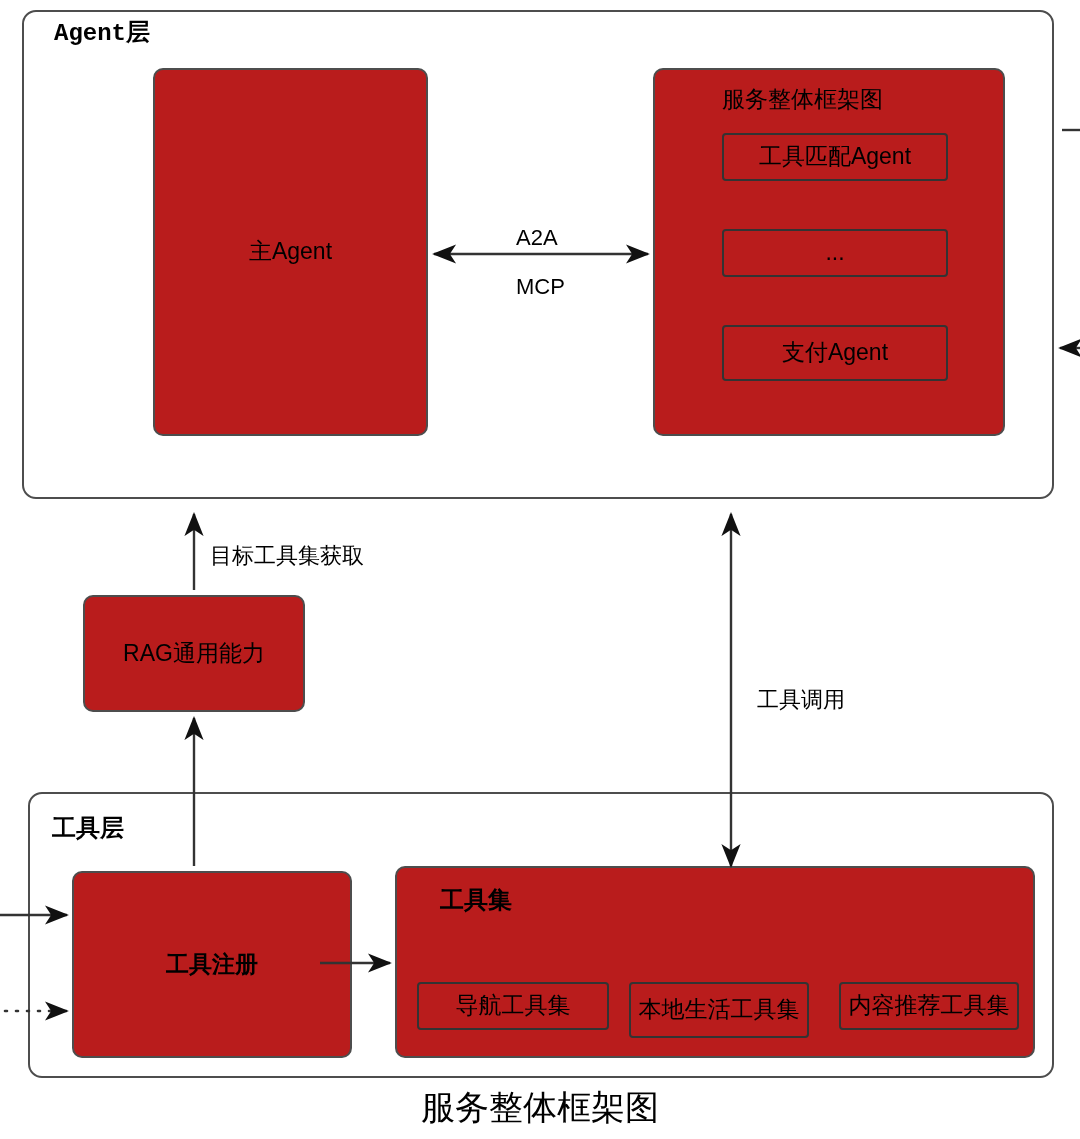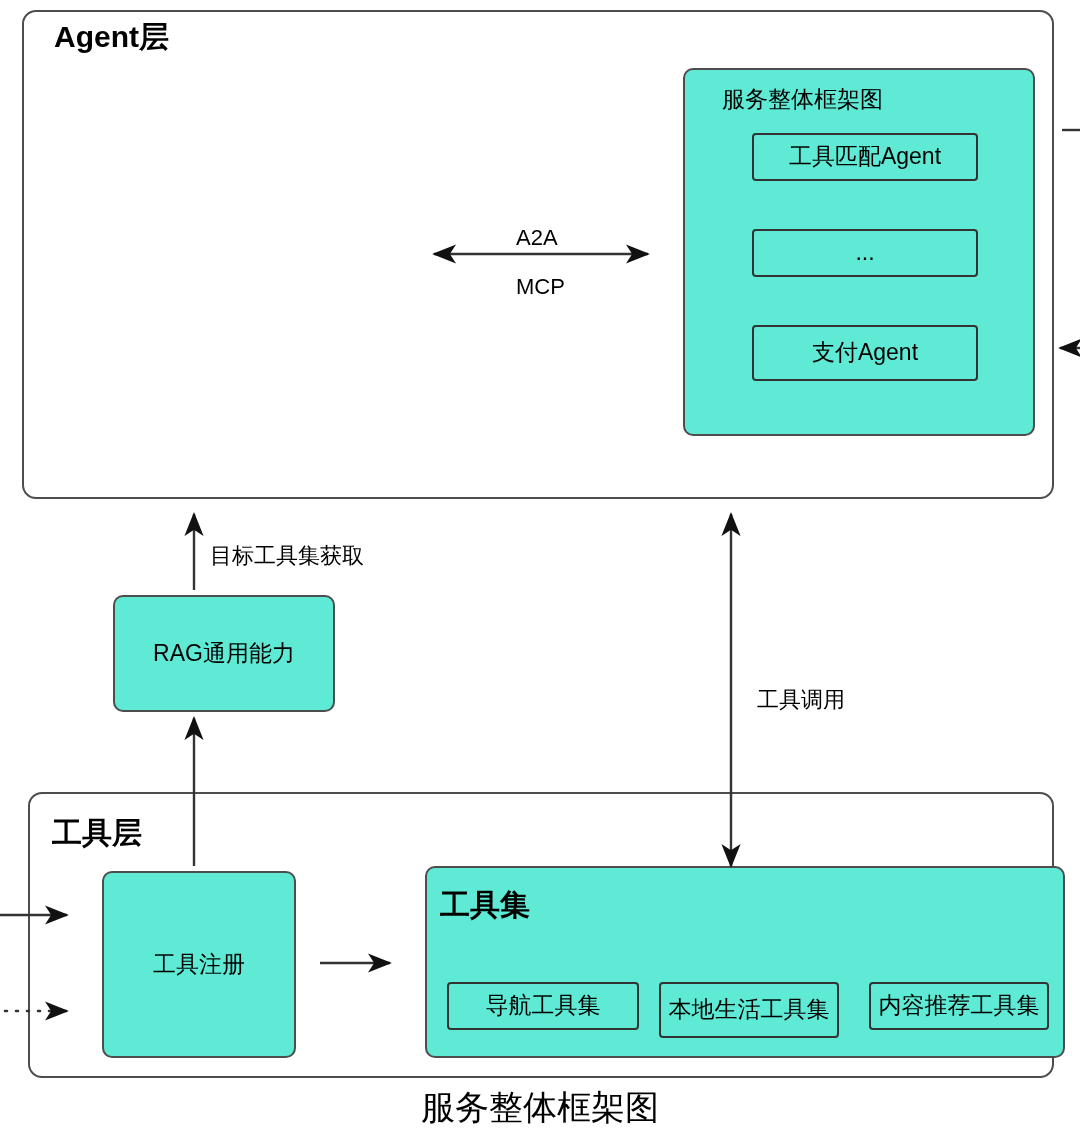--- a/index.html
+++ b/index.html
@@ -24,38 +24,38 @@
     box-sizing: border-box;
     border: 2px solid #4d4d4d;
     border-radius: 14px;
     background: #ffffff;
   }
   .node {
     position: absolute;
     box-sizing: border-box;
     border: 2px solid #4d4d4d;
     border-radius: 10px;
-    background: #5eead4;
+    background: #b91c1c;
     display: flex;
     align-items: center;
     justify-content: center;
     text-align: center;
-    margin-left: 30px;
   }
   .node.small-radius {
     border-radius: 4px;
     border-width: 2px;
     border-color: #333333;
   }
   .layer-title {
     position: absolute;
     font-weight: bold;
-    font-size: 30px;
+    font-size: 24px;
     line-height: 1;
     white-space: nowrap;
+    font-family: Liberation Mono, monospace;
   }
   .group-title {
     position: absolute;
     font-size: 23px;
     line-height: 1;
     white-space: nowrap;
   }
   .node-label {
     font-size: 23px;
     line-height: 1.2;
@@ -89,20 +89,23 @@
   .ln-dotted { stroke: #333333; stroke-width: 2.6; fill: none; stroke-dasharray: 2 9; stroke-linecap: round; }
 </style>
 </head>
 <body>
 
 <div id="canvas">
 
   <div class="layer" style="left:22px; top:10px; width:1032px; height:489px;"></div>
   <div class="layer-title" style="left:54px; top:22px;">Agent层</div>
 
+  <div class="node" style="left:153px; top:68px; width:275px; height:368px;">
+    <span class="node-label">主Agent</span>
+  </div>
 
   <div class="node" style="left:653px; top:68px; width:352px; height:368px;"></div>
   <div class="group-title" style="left:722px; top:88px;">服务整体框架图</div>
 
   <div class="node small-radius" style="left:722px; top:133px; width:226px; height:48px;">
     <span class="node-label">工具匹配Agent</span>
   </div>
   <div class="node small-radius" style="left:722px; top:229px; width:226px; height:48px;">
     <span class="node-label">...</span>
   </div>
@@ -117,21 +120,21 @@
     <span class="node-label">RAG通用能力</span>
   </div>
 
   <div class="edge-label" style="left:210px; top:545px;">目标工具集获取</div>
 
   <div class="edge-label" style="left:757px; top:689px;">工具调用</div>
 
   <div class="layer" style="left:28px; top:792px; width:1026px; height:286px;"></div>
   <div class="layer-title" style="left:52px; top:818px;">工具层</div>
 
-  <div class="node" style="left:72px; top:871px; width:194px; height:187px;">
+  <div class="node" style="left:72px; top:871px; width:280px; height:187px;font-weight:bold;">
     <span class="node-label">工具注册</span>
   </div>
 
   <div class="node" style="left:395px; top:866px; width:640px; height:192px;"></div>
   <div class="layer-title" style="left:440px; top:890px;">工具集</div>
 
   <div class="node small-radius" style="left:417px; top:982px; width:192px; height:48px;">
     <span class="node-label">导航工具集</span>
   </div>
   <div class="node small-radius" style="left:629px; top:982px; width:180px; height:56px;">

